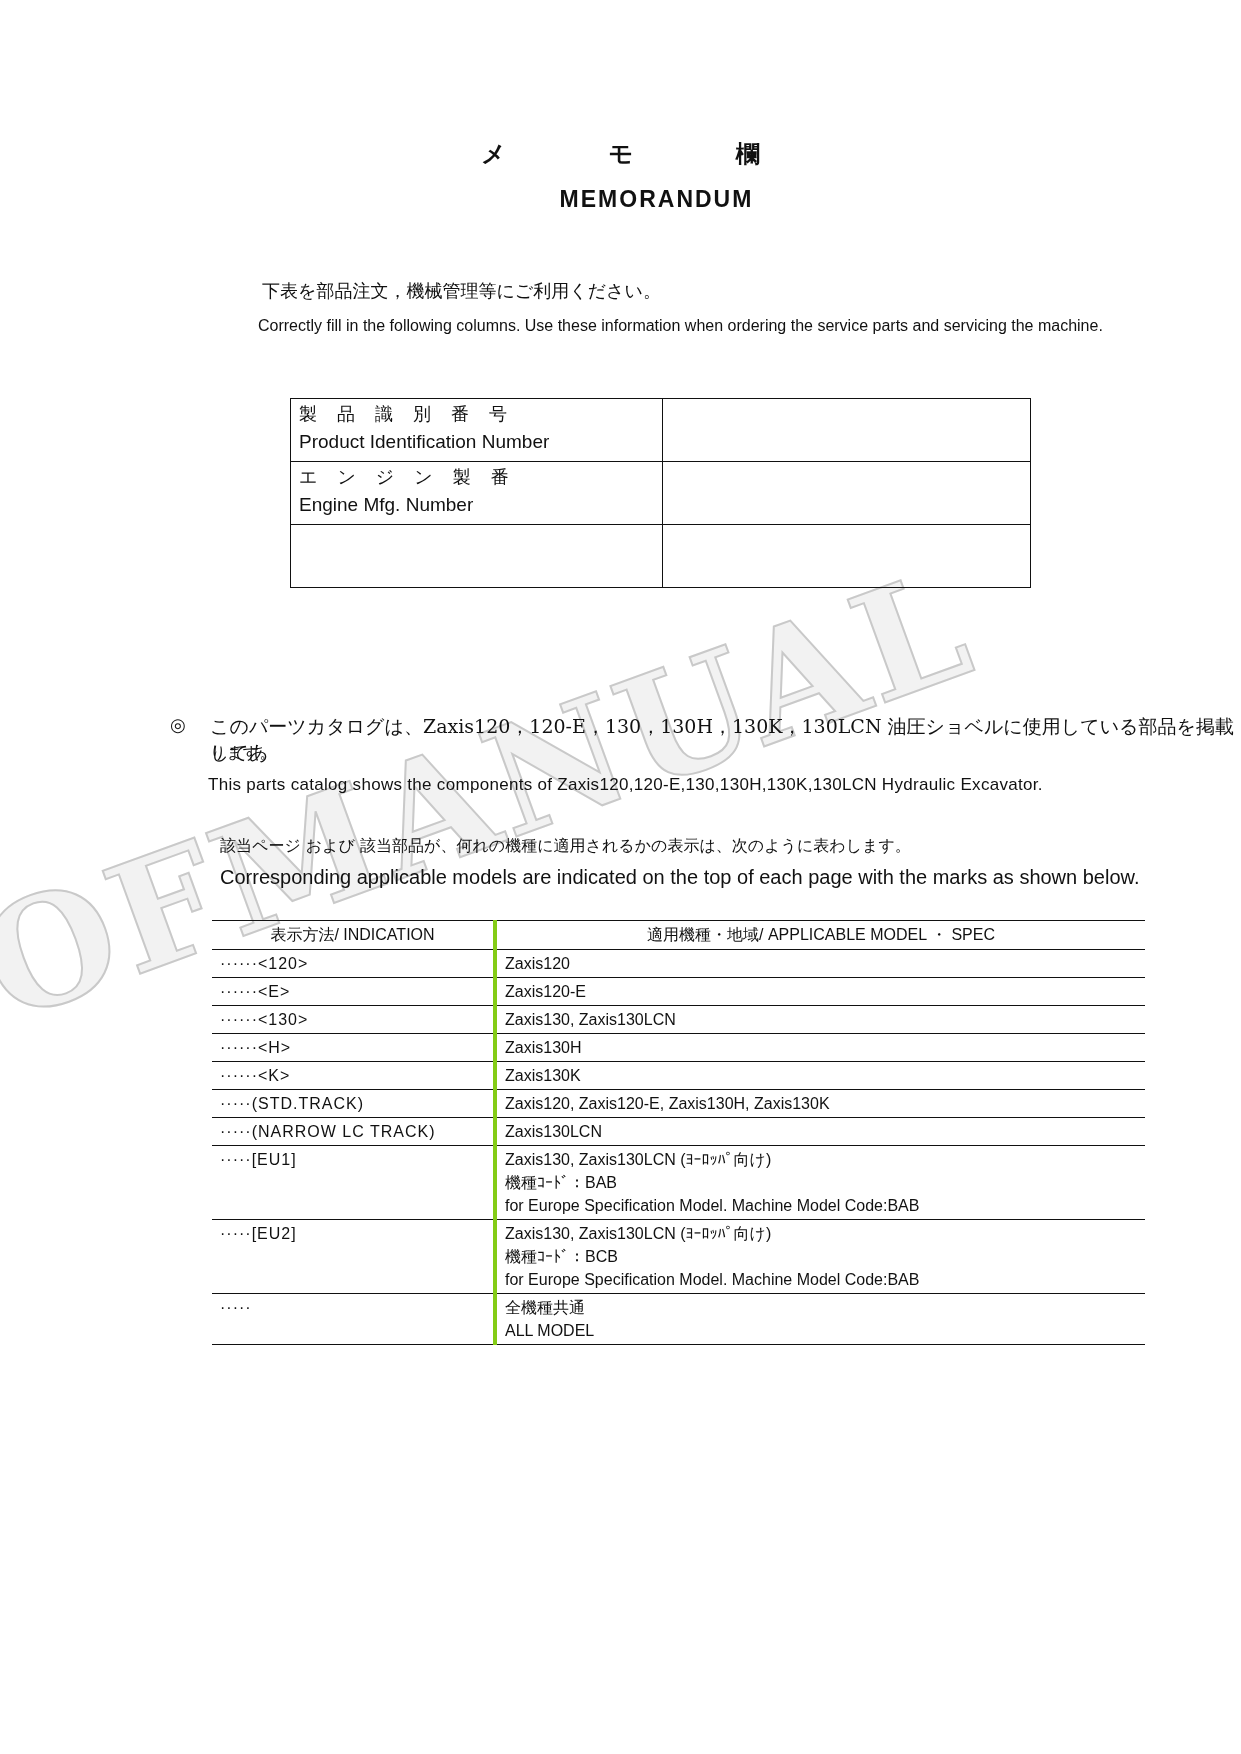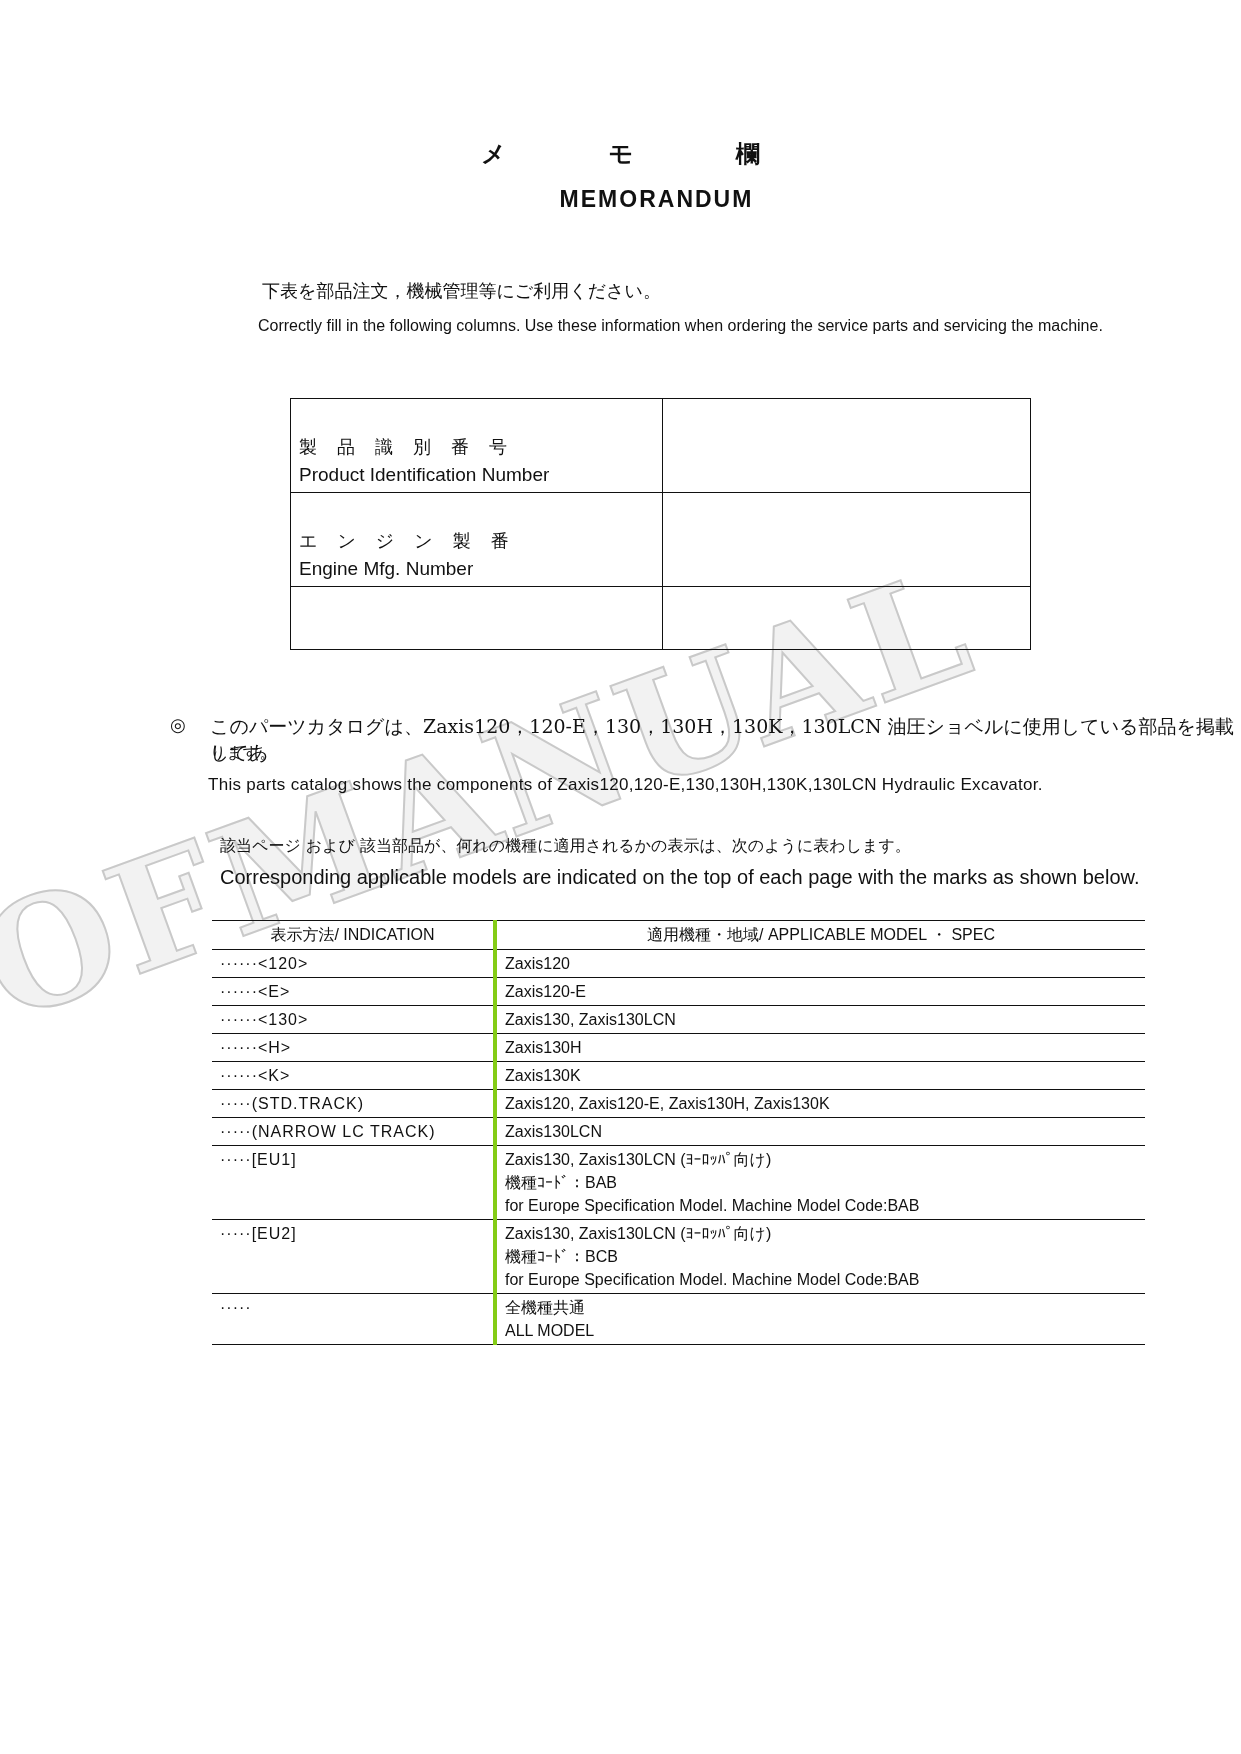--- a/index.html
+++ b/index.html
@@ -29,21 +29,21 @@
 
   table.memo {
     position: absolute; top: 398px; left: 290px; width: 741px;
     border-collapse: collapse;
   }
   table.memo td {
     border: 1.5px solid #111; height: 58px; vertical-align: top; padding: 2px 8px;
     font-size: 19px;
   }
   table.memo td.left { width: 355px; }
-  .ja-spaced { letter-spacing: 20px; font-size: 18px; line-height: 26px; font-family: "DejaVu Serif", serif; margin-top: 33px; }
+  .ja-spaced { letter-spacing: 20px; font-size: 18px; line-height: 26px; font-family: "DejaVu Serif", serif; }
   .en-label { line-height: 30px; }
   .engine-cell { position: relative; }
   .isuzu-ja { font-size: 17px; line-height: 24px; font-family: "DejaVu Serif", serif; }
   .isuzu-en { font-size: 19px; line-height: 30px; }
   .engine-model { position: absolute; left: 120px; top: 18px; font-size: 19px; }
 
   .note-mark { position: absolute; top: 714px; left: 170px; font-size: 18px; }
   .note-ja1 { position: absolute; top: 714px; left: 210px; font-size: 19px; font-family: "DejaVu Serif", serif; }
   .note-ja2 { position: absolute; top: 743px; left: 210px; font-size: 16px; font-family: "DejaVu Serif", serif; }
   .note-en { position: absolute; top: 775px; left: 208px; font-size: 17px; letter-spacing: 0.3px; }

